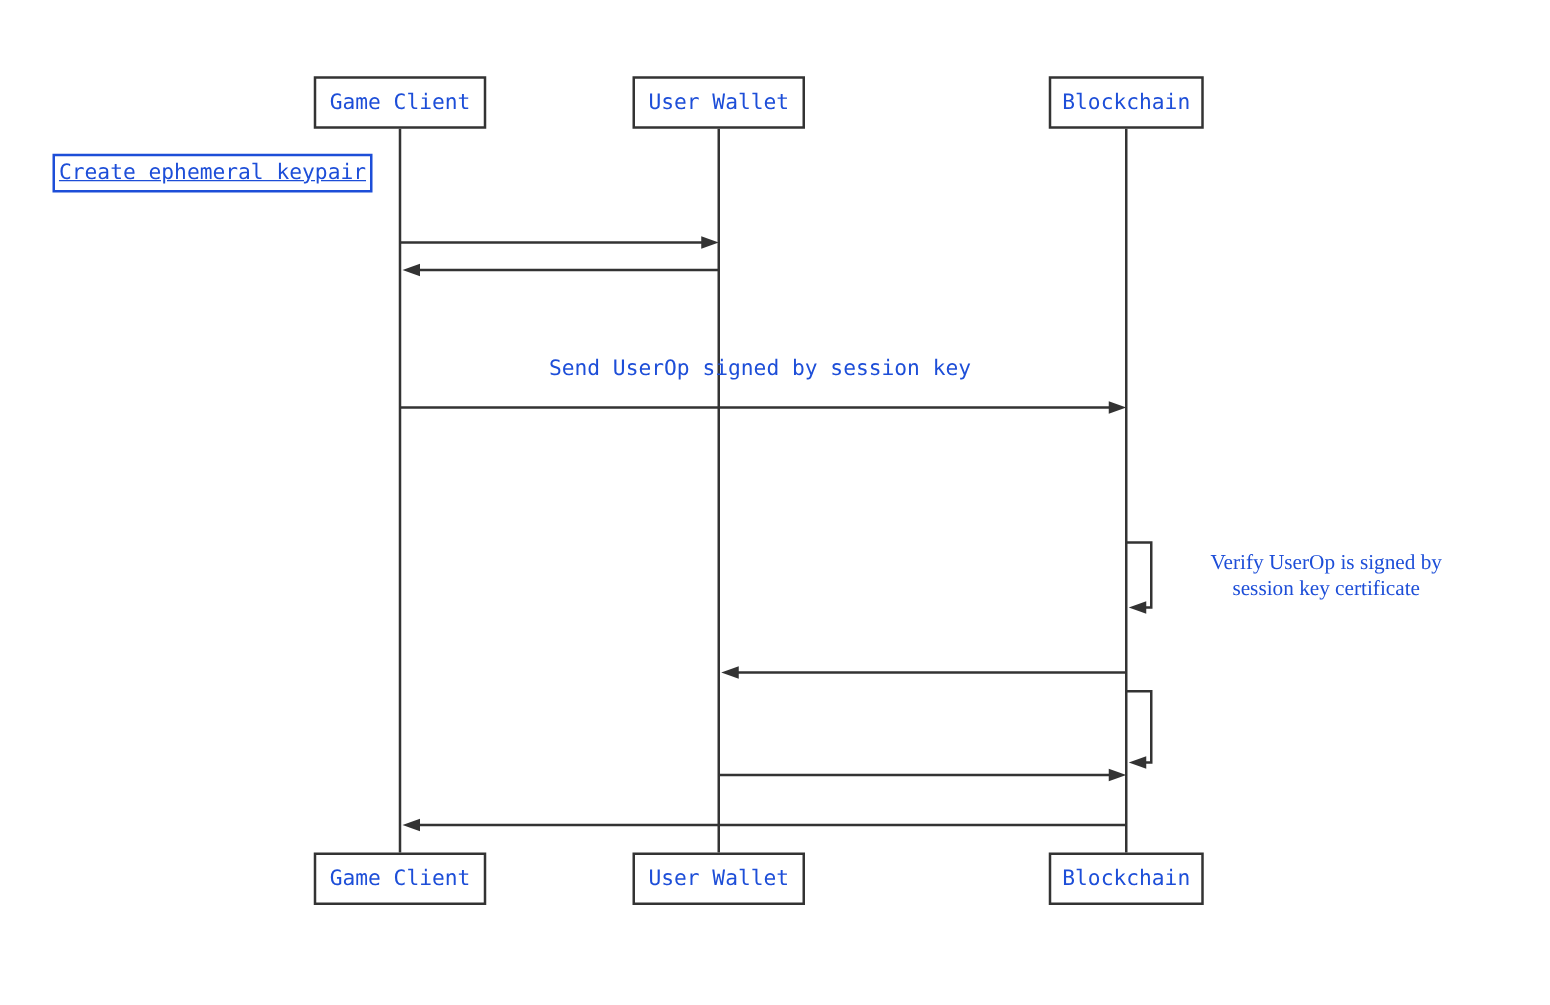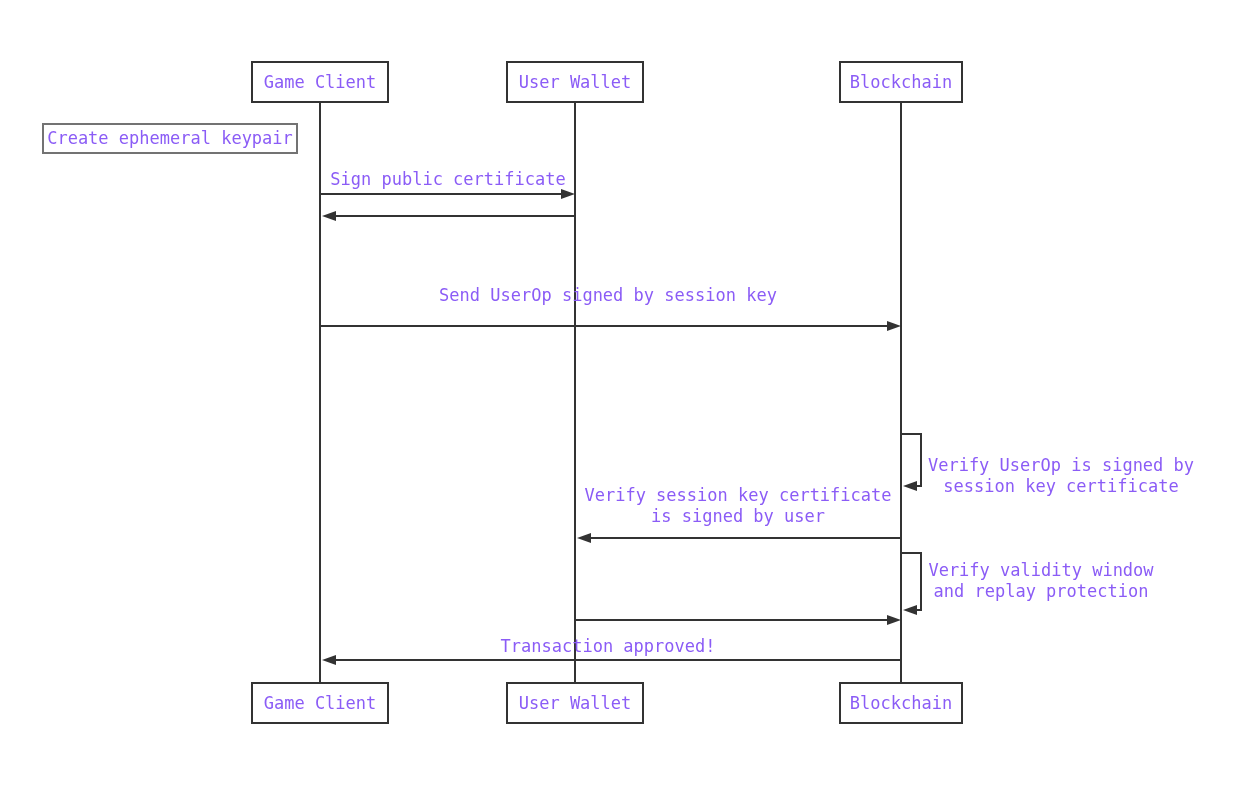--- a/index.html
+++ b/index.html
@@ -8,21 +8,21 @@
     background: #ffffff;
   }
   .canvas {
     position: relative;
     width: 1240px;
     height: 804px;
     background: #ffffff;
     font-family: "DejaVu Sans Mono", "Liberation Mono", monospace;
     font-size: 17px;
     line-height: 21px;
-    color: #8b5cf6;
+    color: #1d4ed8;
     overflow: hidden;
   }
   .layer-svg {
     position: absolute;
     left: 0;
     top: 0;
     width: 1240px;
     height: 804px;
   }
   .actor-box {
@@ -33,27 +33,28 @@
     background: #ffffff;
     display: flex;
     align-items: center;
     justify-content: center;
     text-align: center;
     white-space: nowrap;
   }
   .note-box {
     position: absolute;
     box-sizing: border-box;
-    border: 2px solid #737373;
+    border: 2px solid #1d4ed8;
     background: #ffffff;
     display: flex;
     align-items: center;
     justify-content: center;
     text-align: left;
     white-space: pre-line;
+    text-decoration: underline;
   }
   .msg-label {
     position: absolute;
     text-align: center;
     white-space: pre-line;
   }
   .self-label {
     position: absolute;
     text-align: center;
     white-space: pre-line;
@@ -114,24 +115,18 @@
   <div class="actor-box" style="left:251px; top:61px; width:138px;">Game Client</div>
   <div class="actor-box" style="left:506px; top:61px; width:138px;">User Wallet</div>
   <div class="actor-box" style="left:839px; top:61px; width:124px;">Blockchain</div>
 
   <div class="actor-box" style="left:251px; top:682px; width:138px;">Game Client</div>
   <div class="actor-box" style="left:506px; top:682px; width:138px;">User Wallet</div>
   <div class="actor-box" style="left:839px; top:682px; width:124px;">Blockchain</div>
 
   <div class="note-box" style="left:42px; top:123px; width:256px; height:31px;">Create ephemeral keypair</div>
 
-  <div class="msg-label" style="left:298px; top:169px; width:300px;">Sign public certificate</div>
   <div class="msg-label" style="left:438px; top:285px; width:340px;">Send UserOp signed by session key</div>
-  <div class="msg-label" style="left:568px; top:485px; width:340px;">Verify session key certificate
-is signed by user</div>
-  <div class="msg-label" style="left:458px; top:636px; width:300px;">Transaction approved!</div>
 
-  <div class="self-label" style="left:925px; top:455px; width:272px;">Verify UserOp is signed by
+  <div class="self-label" style="left:925px; top:439px; width:272px;font-family:Liberation Serif, serif;">Verify UserOp is signed by
 session key certificate</div>
-  <div class="self-label" style="left:925px; top:560px; width:232px;">Verify validity window
-and replay protection</div>
 
 </div>
 
 </body></html>

